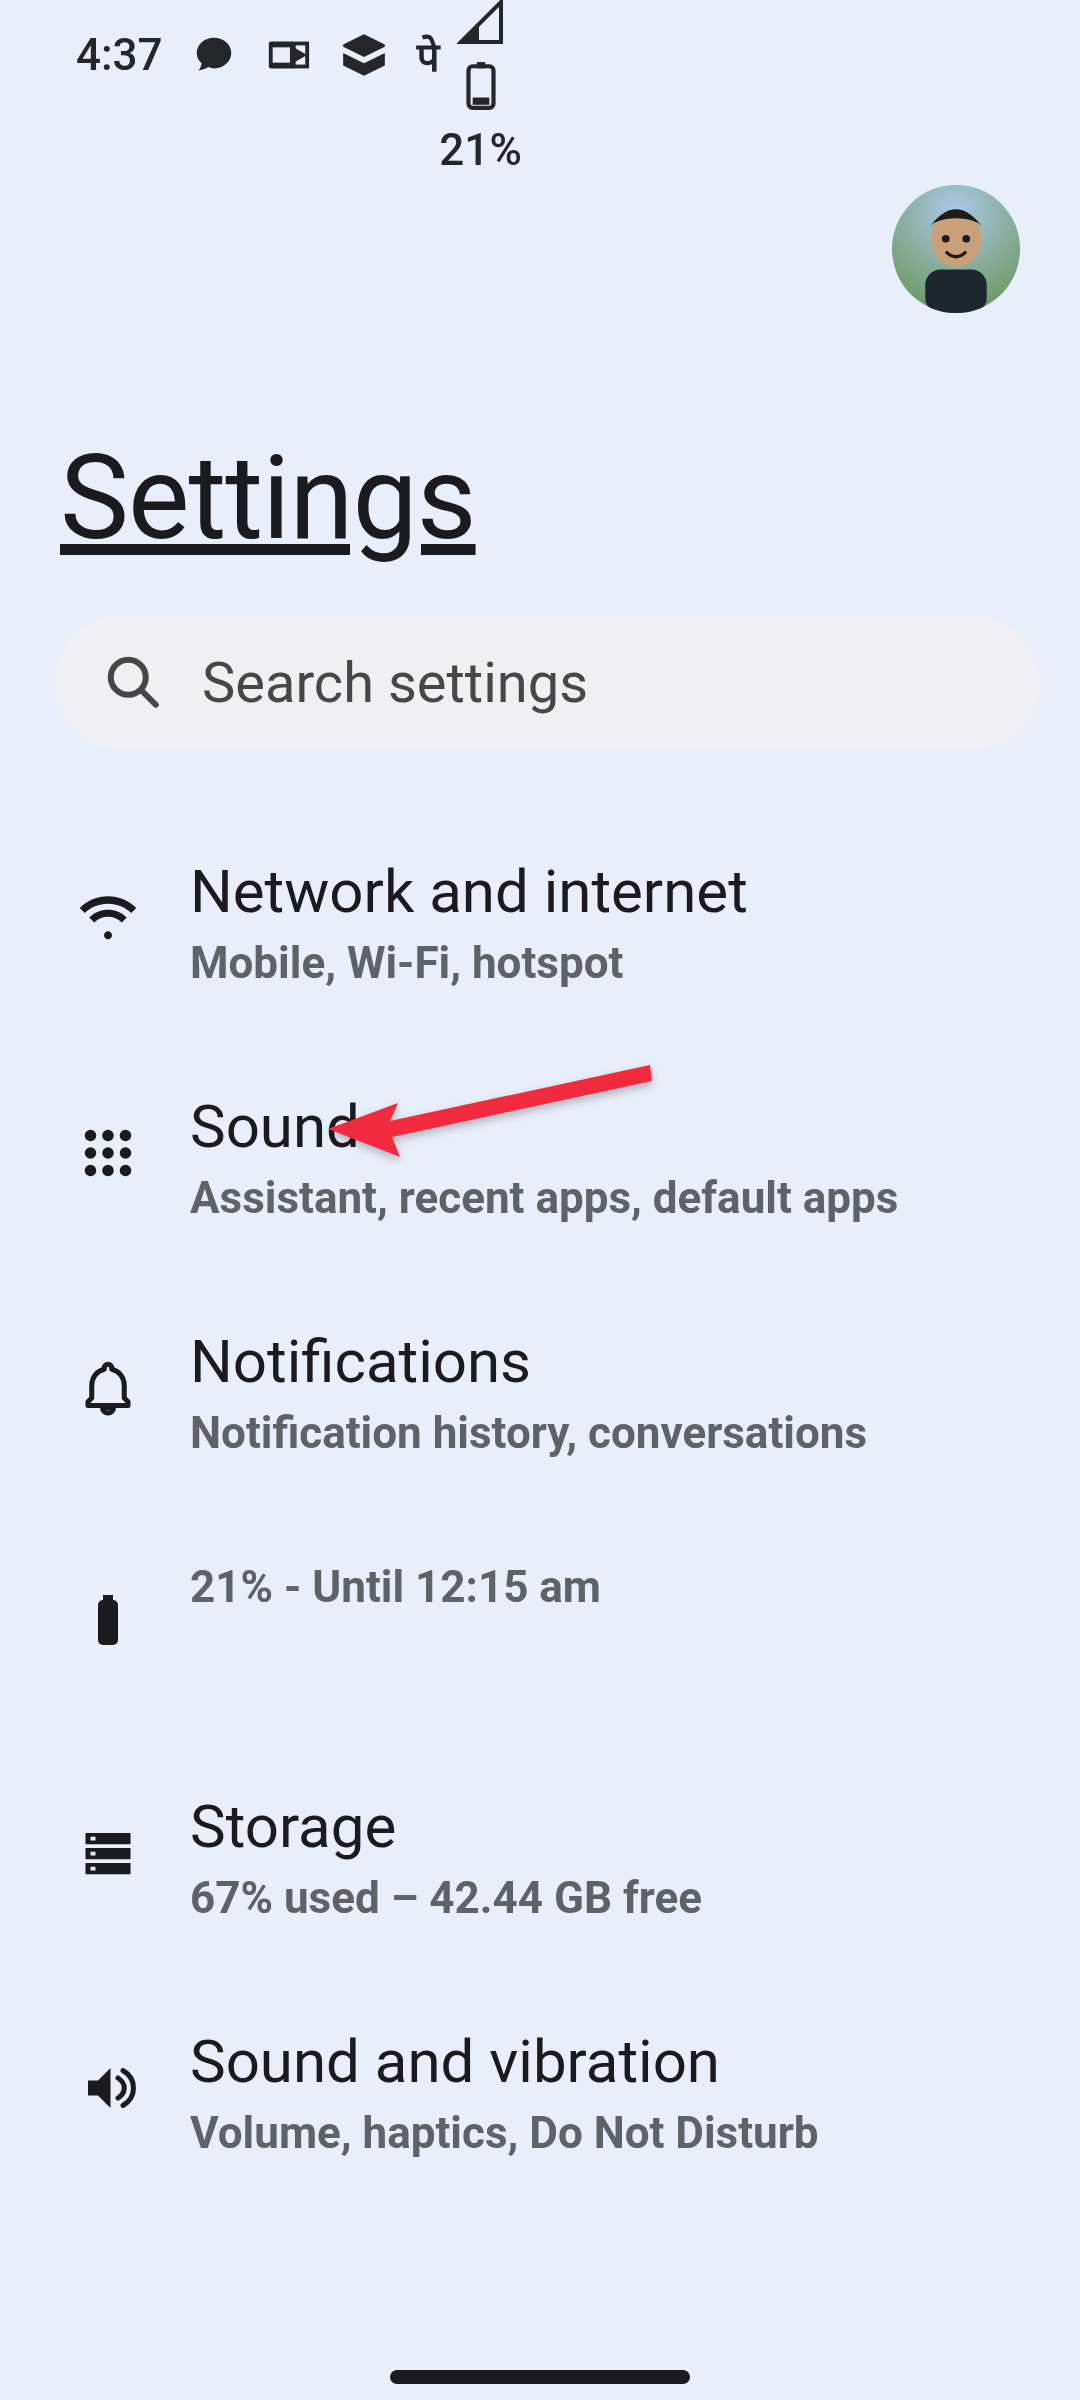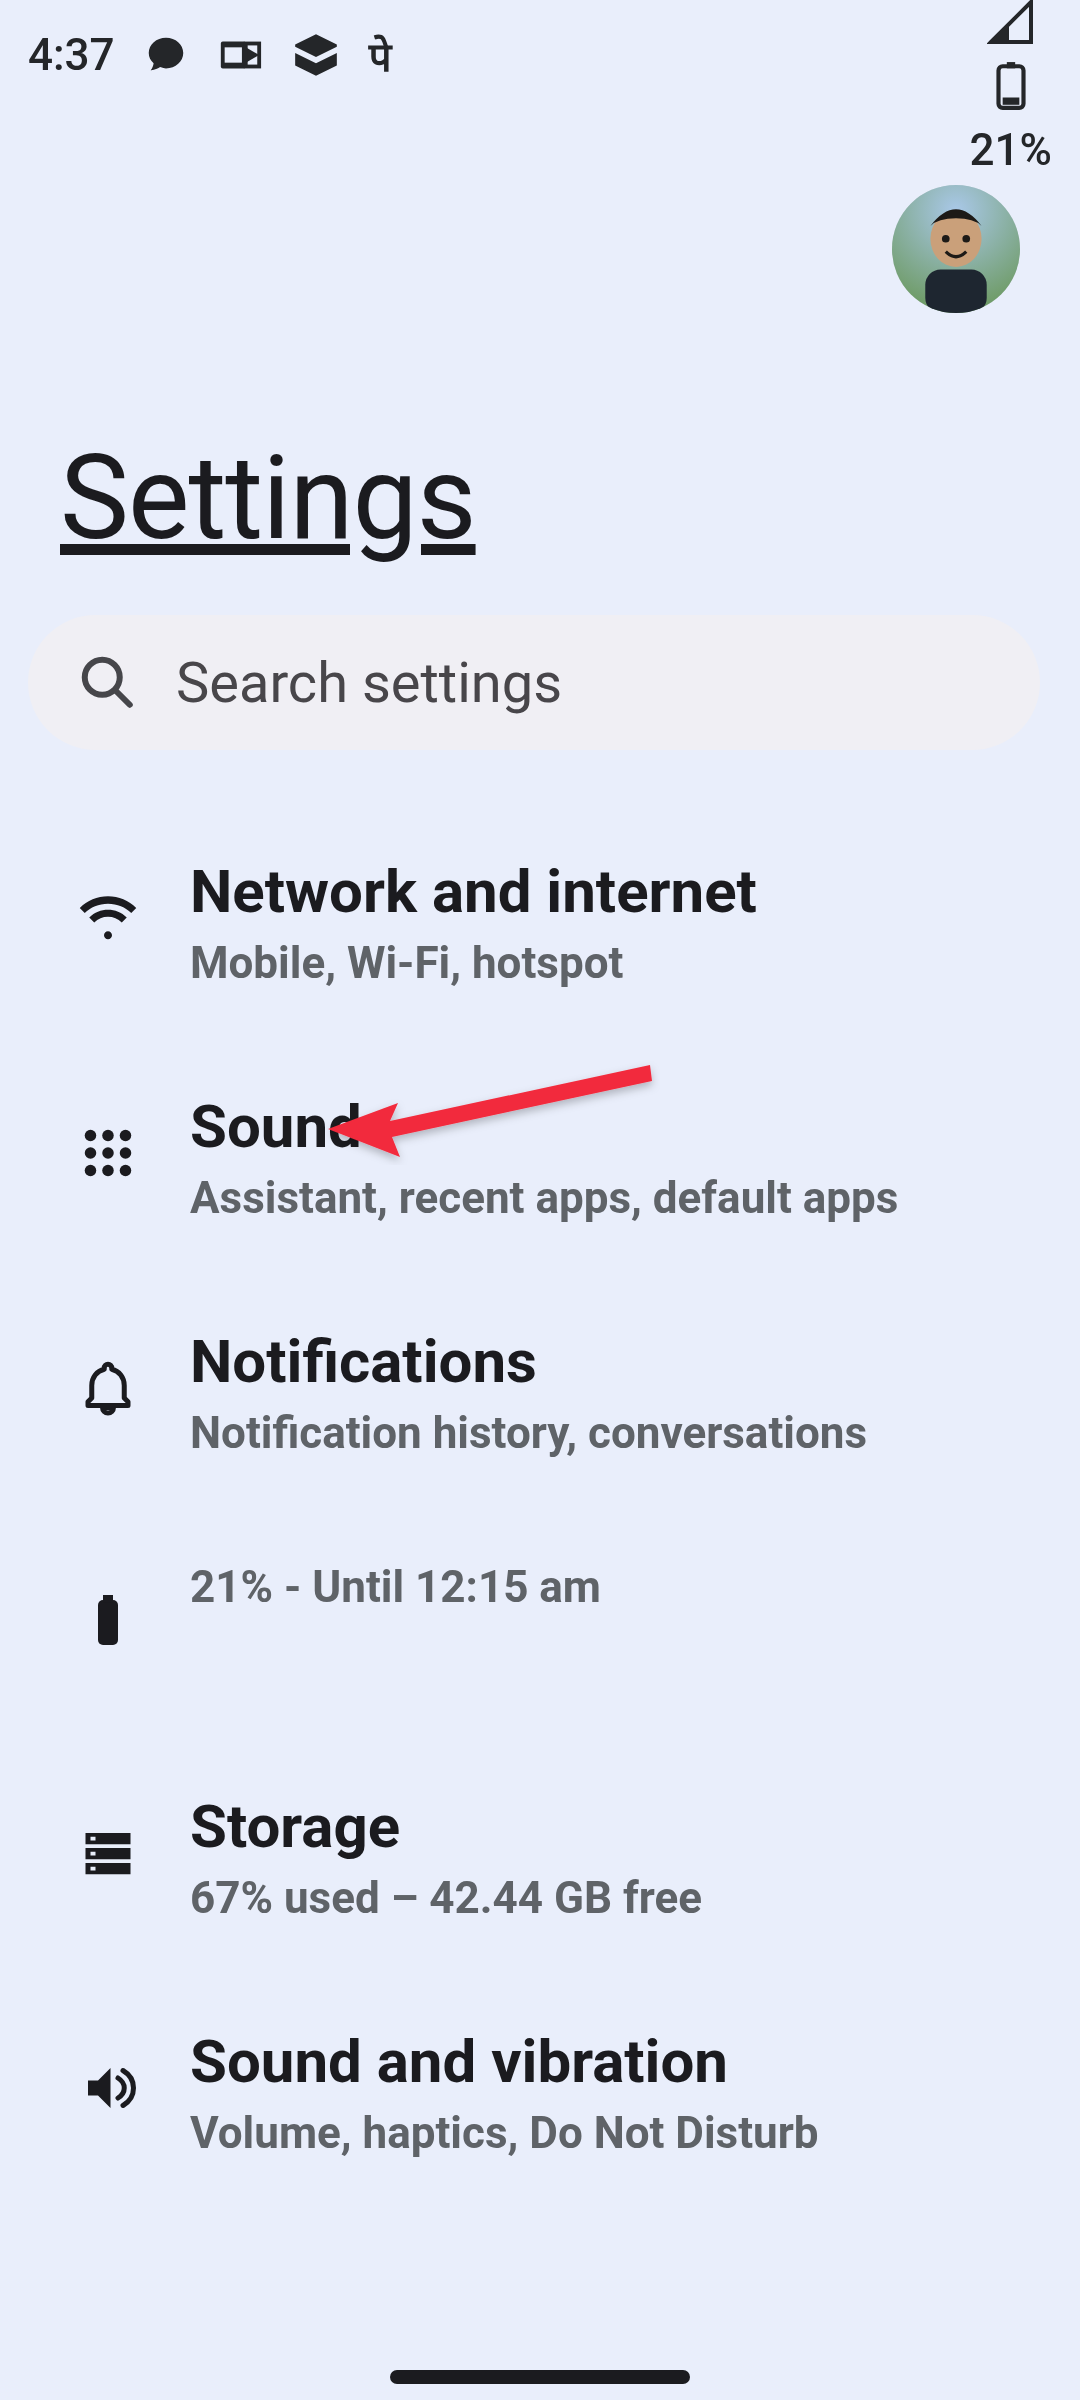--- a/index.html
+++ b/index.html
@@ -1,37 +1,37 @@
 <!DOCTYPE html>
 <html><head>
   <meta charset="utf-8">
   <style>
     * { margin:0; padding:0; box-sizing:border-box; font-family: Roboto, "Segoe UI", Arial, sans-serif; -webkit-font-smoothing:antialiased; }
     html,body{width:1080px;height:2400px;background:#e9eefb;color:#1b1b1f;overflow:hidden;}
     
-    .statusbar{position:absolute;top:0;left:0;right:0;height:110px;display:flex;align-items:center;justify-content:space-between;padding:0 28px;font-size:44px;color:#242629;font-weight:500;}
+    .statusbar{position:absolute;top:0;left:0;right:0;height:110px;display:flex;align-items:center;justify-content:flex-start;padding:0 76px;font-size:44px;color:#242629;font-weight:500;}
     .status-left{display:flex;align-items:center;gap:28px;}
     .status-right{display:flex;align-items:center;gap:14px;flex-direction:column;}
     .status-icon{display:inline-flex;align-items:center;justify-content:center;}
     
     .header-area{position:absolute;top:270px;left:0;right:0;display:flex;align-items:center;justify-content:space-between;padding:0 60px;}
     .avatar{width:128px;height:128px;border-radius:50%;overflow:hidden;background:#d0d7e2;position:absolute;right:60px;top:-85px;}
     .avatar svg{width:100%;height:100%;display:block;}
     .page-title{position:absolute;top:430px;left:60px;font-size:116px;font-weight:400;color:#1b1b1f;letter-spacing:-1px;text-decoration:underline;}
     
-    .search-bar{position:absolute;top:615px;left:28px;right:40px;height:135px;border-radius:70px;background:#f0eff4;display:flex;align-items:center;padding-left:48px;gap:40px;}
+    .search-bar{position:absolute;top:615px;left:54px;right:40px;height:135px;border-radius:70px;background:#f0eff4;display:flex;align-items:center;padding-left:48px;gap:40px;}
     .search-icon svg{width:60px;height:60px;stroke:#333;fill:none;}
     .search-text{font-size:56px;color:#48464a;}
     
     .list{position:absolute;top:800px;left:0;right:0;}
     .item{display:flex;align-items:flex-start;padding:46px 20px 46px 190px;position:relative;min-height:230px;}
     .item-icon{position:absolute;left:68px;top:50%;transform:translateY(-50%);width:80px;height:80px;display:flex;align-items:center;justify-content:center;}
     .item-icon svg{width:60px;height:60px;fill:#1b1b1f;}
     .item-texts{display:flex;flex-direction:column;gap:10px;padding-top:10px;}
-    .item-title{font-size:60px;font-weight:700;color:#1b1b1f;}
+    .item-title{font-size:60px;font-weight:400;color:#1b1b1f;}
     .item-sub{font-size:44px;color:#5f6368;font-weight:700;}
     
     .annot-arrow{position:absolute;pointer-events:none;}
     
     .navbar{position:absolute;bottom:16px;left:50%;transform:translateX(-50%);width:300px;height:14px;border-radius:10px;background:#1b1b1f;}
   </style>
 </head>
 <body>
 
 <div class="statusbar">

